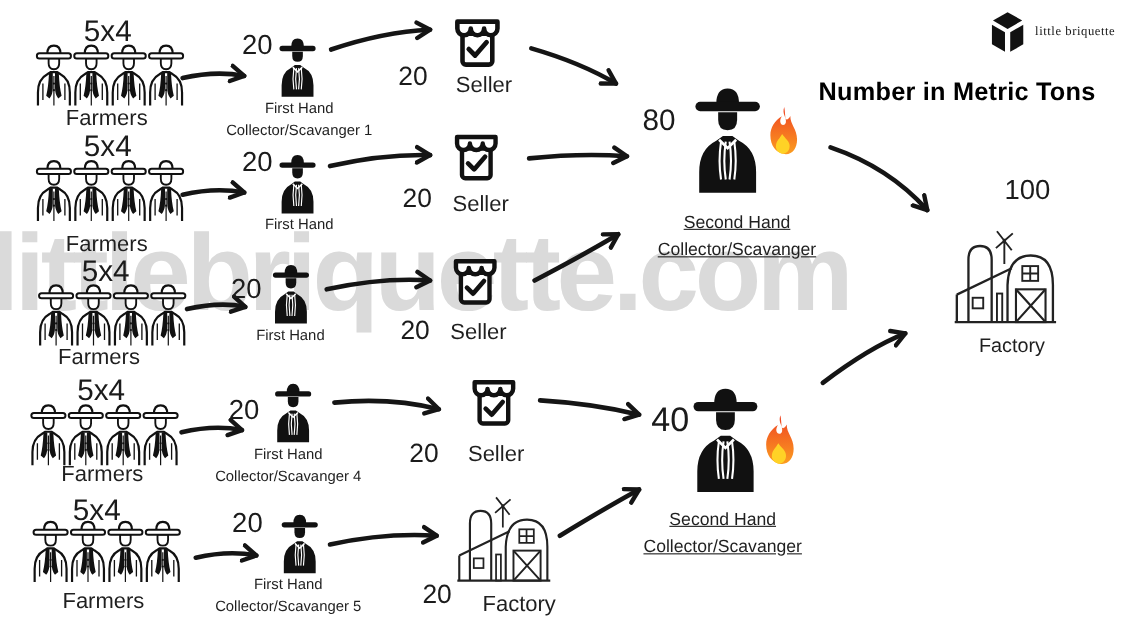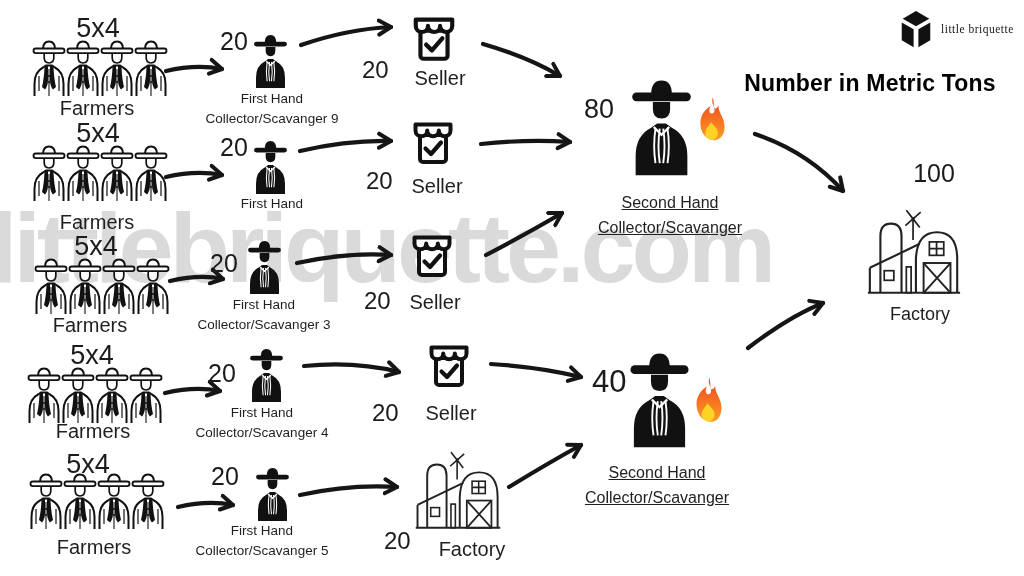--- a/index.html
+++ b/index.html
@@ -145,21 +145,21 @@
         <use href="#sym-farmer"></use>
       </svg>
   </div>
   <div class="lbl big" style="left:37px;top:97px;width:120px">Farmers</div>
   <div class="num" style="left:220px;top:27px;font-size:25px">20</div>
   <svg class="icon" style="left:253px;top:33px" width="35" height="56">
       <use href="#sym-collector"></use>
     </svg>
   <div class="lbl small" style="left:182px;top:89px;width:180px">
     <div>First Hand</div>
-    <div>Collector/Scavanger 9</div>
+    <div>Collector/Scavanger 1</div>
   </div>
   <svg class="icon" style="left:409px;top:15px" width="50" height="50">
       <use href="#sym-seller"></use>
     </svg>
   <div class="num" style="left:362px;top:56px;font-size:24px">20</div>
   <div class="lbl big" style="left:408px;top:67px;width:64px">Seller</div>
 
   <div class="num" style="left:58px;top:118px;width:80px;text-align:center;font-size:27px">5x4</div>
   <div class="farmer-row" style="left:32px;top:144px">
     <svg width="34" height="58">
@@ -204,21 +204,20 @@
         <use href="#sym-farmer"></use>
       </svg>
   </div>
   <div class="lbl big" style="left:30px;top:314px;width:120px">Farmers</div>
   <div class="num" style="left:210px;top:249px;font-size:25px">20</div>
   <svg class="icon" style="left:247px;top:239px" width="35" height="56">
       <use href="#sym-collector"></use>
     </svg>
   <div class="lbl small" style="left:174px;top:295px;width:180px">
     <div>First Hand</div>
-    <div>Collector/Scavanger 3</div>
   </div>
   <svg class="icon" style="left:408px;top:231px" width="48" height="52">
       <use href="#sym-seller"></use>
     </svg>
   <div class="num" style="left:364px;top:287px;font-size:24px">20</div>
   <div class="lbl big" style="left:403px;top:291px;width:64px">Seller</div>
 
   <div class="num" style="left:52px;top:340px;width:80px;text-align:center;font-size:27px">5x4</div>
   <div class="farmer-row" style="left:27px;top:366px">
     <svg width="34" height="58">

